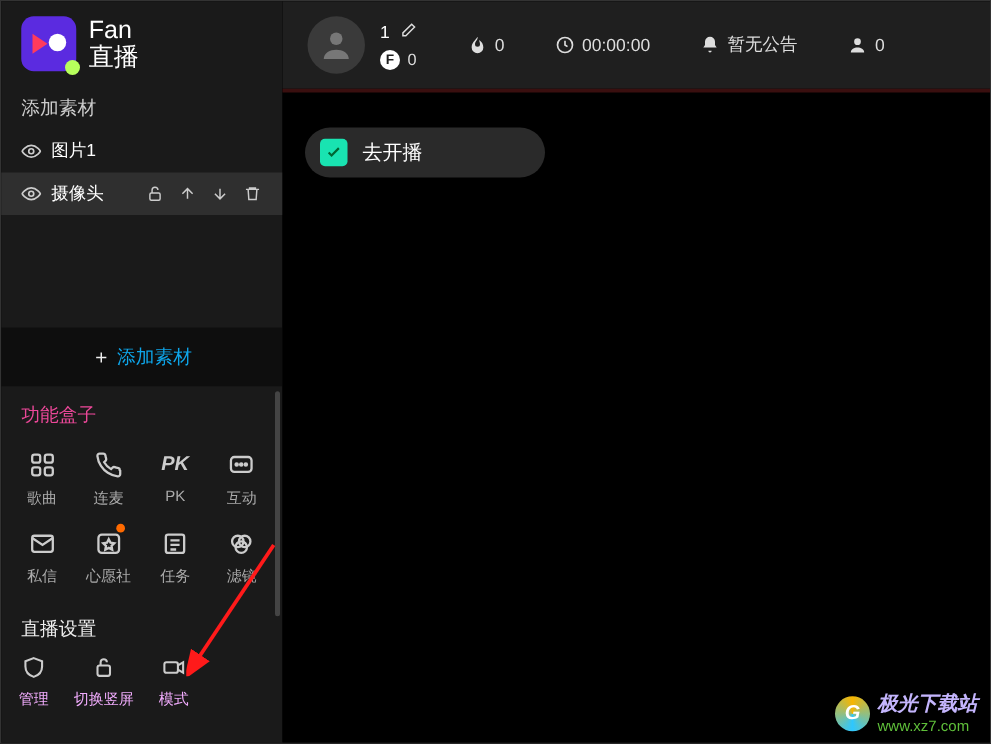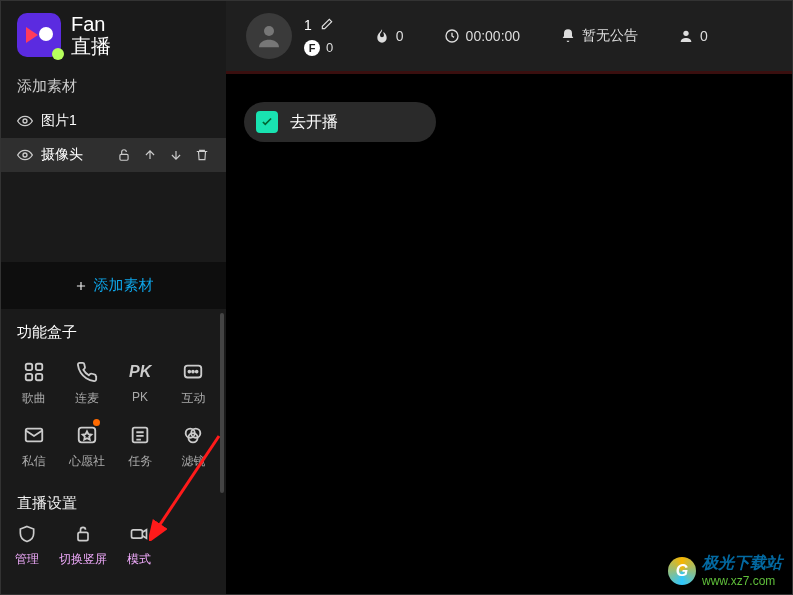--- a/index.html
+++ b/index.html
@@ -92,21 +92,21 @@
     .add-source {
       margin-top: auto;
       background: #0e0e0e;
       padding: 14px 0;
       text-align: center;
       font-size: 15px;
       color: #0ea5e9;
       display:flex; align-items:center; justify-content:center; gap:6px;
     }
     .panel-add { margin-top: 90px; }
-    .func-title { padding: 14px 16px 8px; font-size: 15px; color:#ffffff; }
+    .func-title { padding: 14px 16px 8px; font-size: 15px; color:#ec4899; }
     .func-grid {
       display: grid;
       grid-template-columns: repeat(4, 1fr);
       gap: 4px 0;
       padding: 4px 6px 8px;
     }
     .func-item {
       display:flex; flex-direction:column; align-items:center; gap:6px;
       padding:6px 0;
       color:#aaa;
@@ -186,21 +186,21 @@
       position:absolute; right:10px; bottom:6px;
       text-align:left;
       display:flex; align-items:center; gap:6px;
     }
     .wm-logo {
       width:28px; height:28px; border-radius:50%;
       background: conic-gradient(#f7b500, #2ec7ff, #f7b500);
       display:flex; align-items:center; justify-content:center;
       font-weight:700; color:#fff; font-style:italic;
     }
-    .wm-text .t1 { color:#0369a1; font-size:16px; font-weight:700; font-style:italic; }
+    .wm-text .t1 { color:#c4b5fd; font-size:16px; font-weight:700; font-style:italic; }
     .wm-text .t2 { color:#5fbf3a; font-size:12px; }
     .pk-text { font-style:italic; font-weight:700; font-size:16px; color:#ccc; }
   </style>
 </head>
 <body>
 
 <div class="app">
   <div class="sidebar">
     <div class="logo-area">
       <div class="logo-mark">

